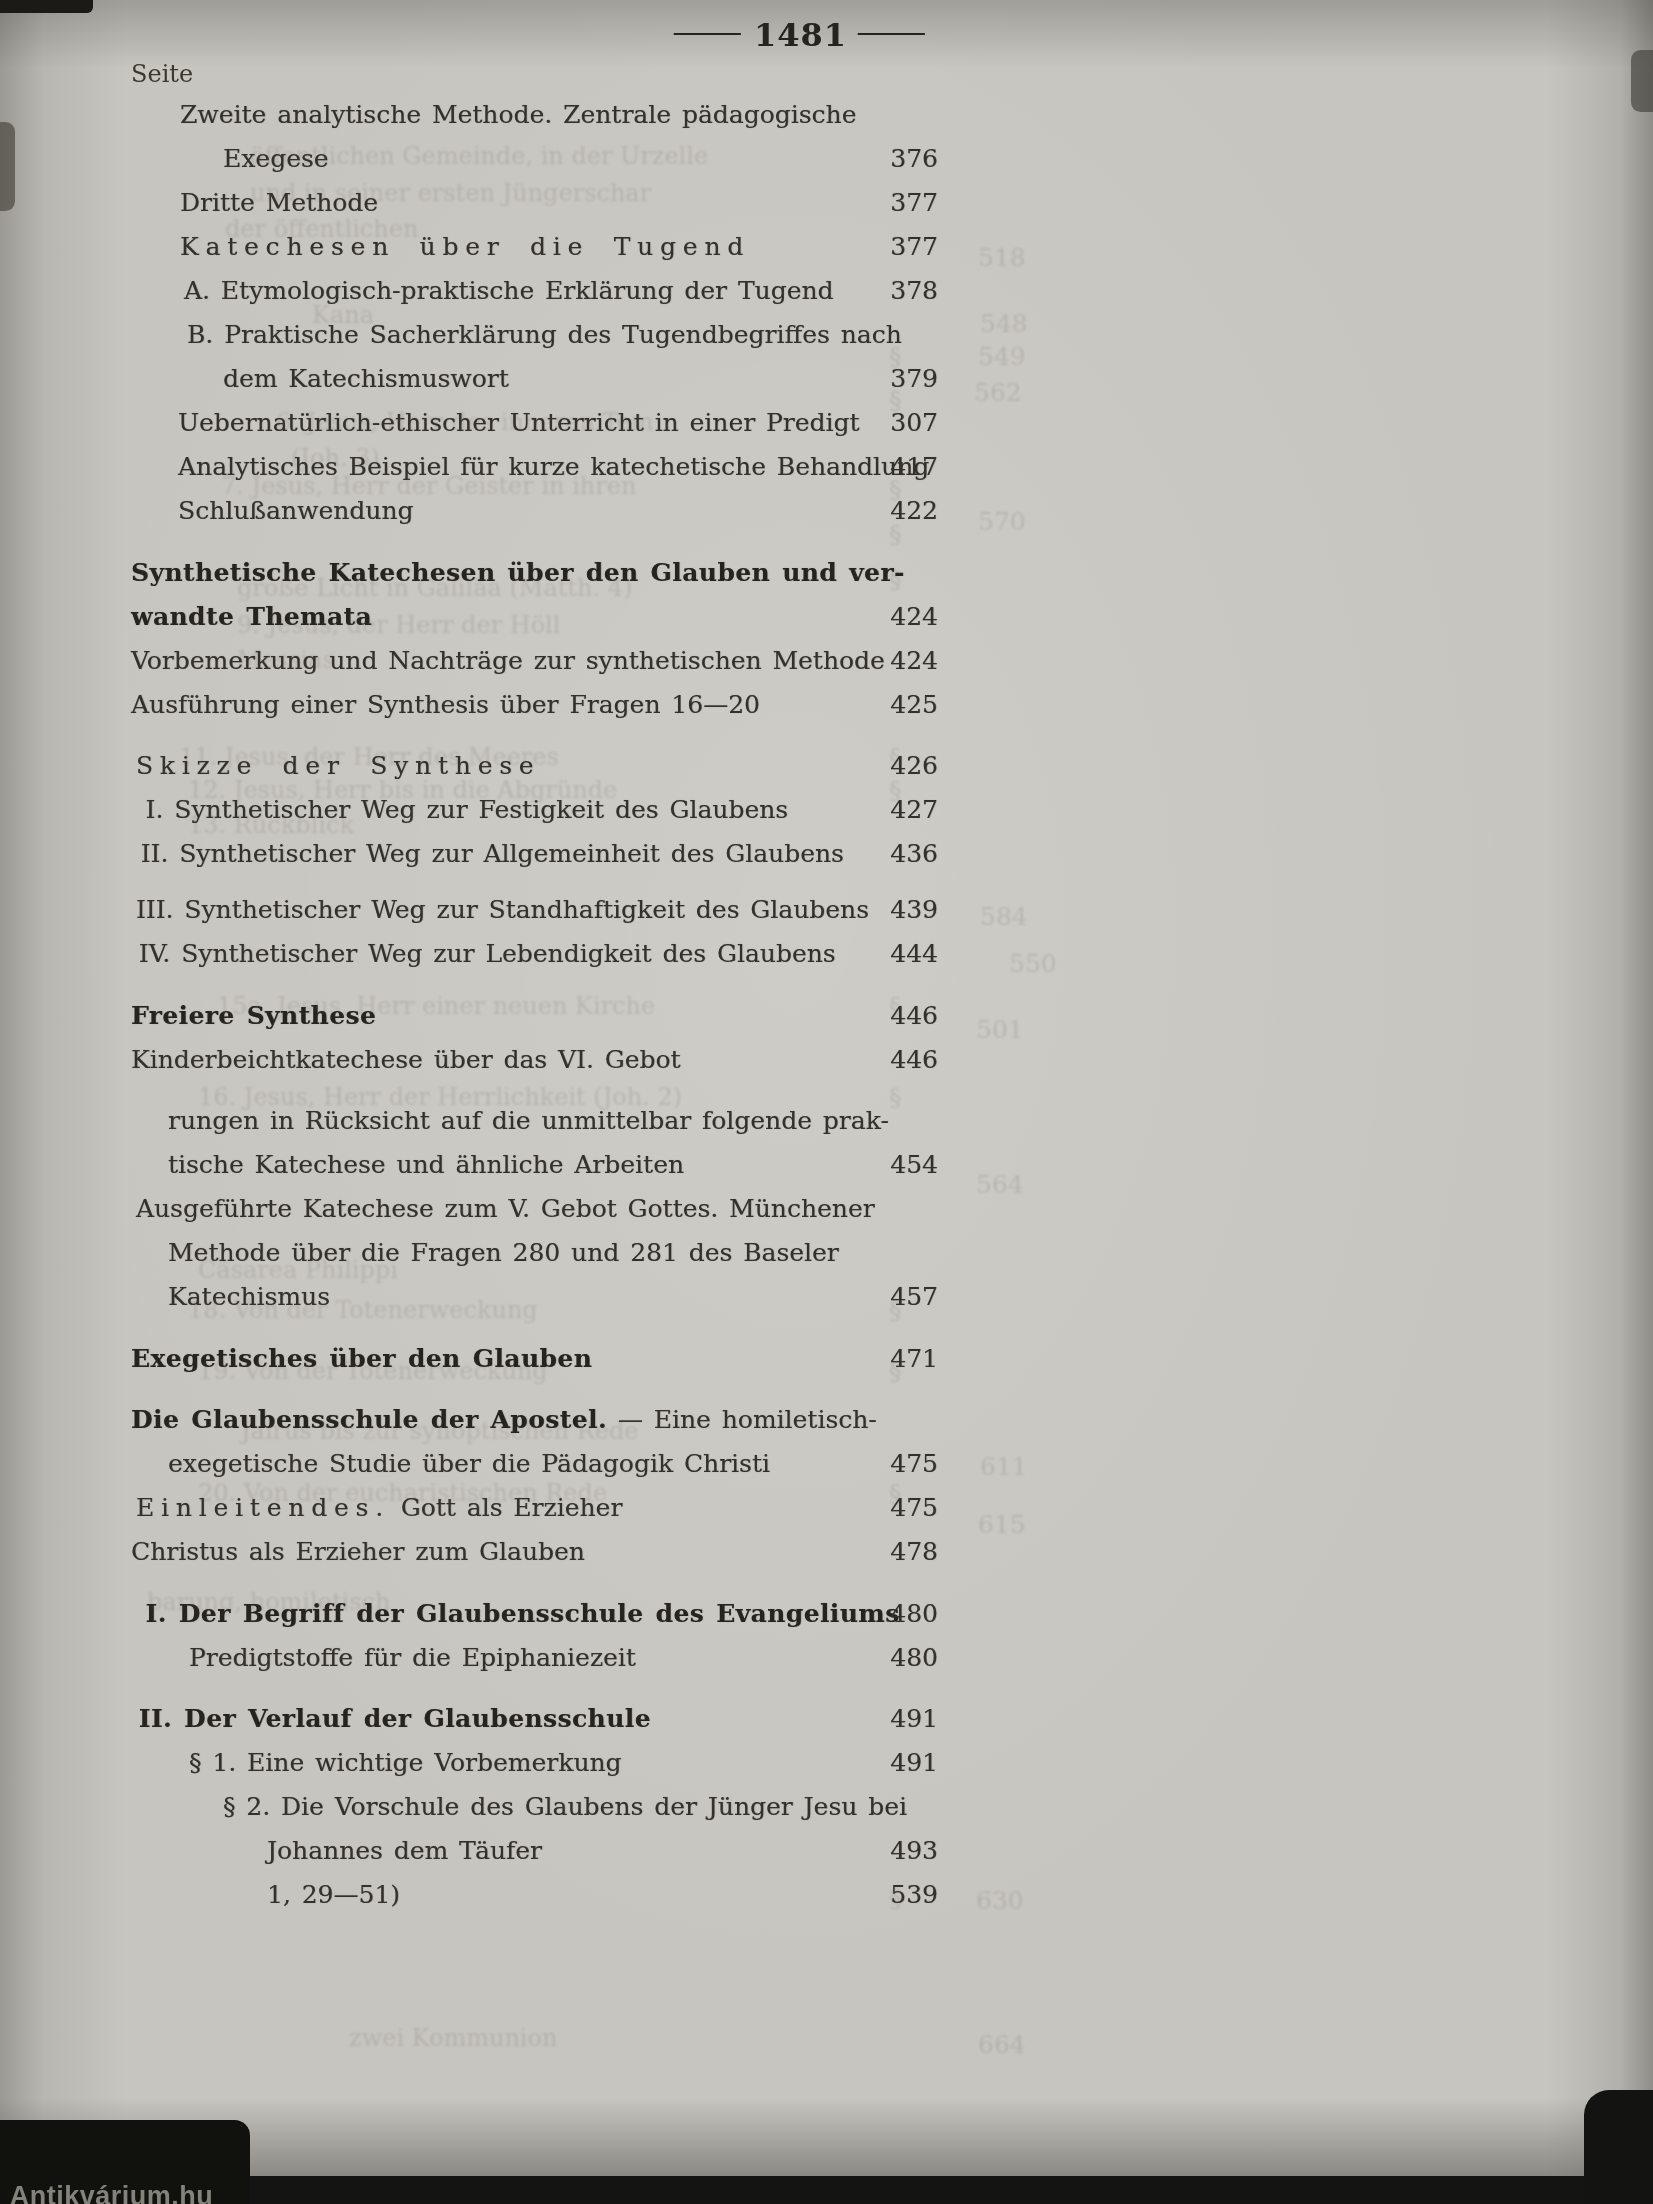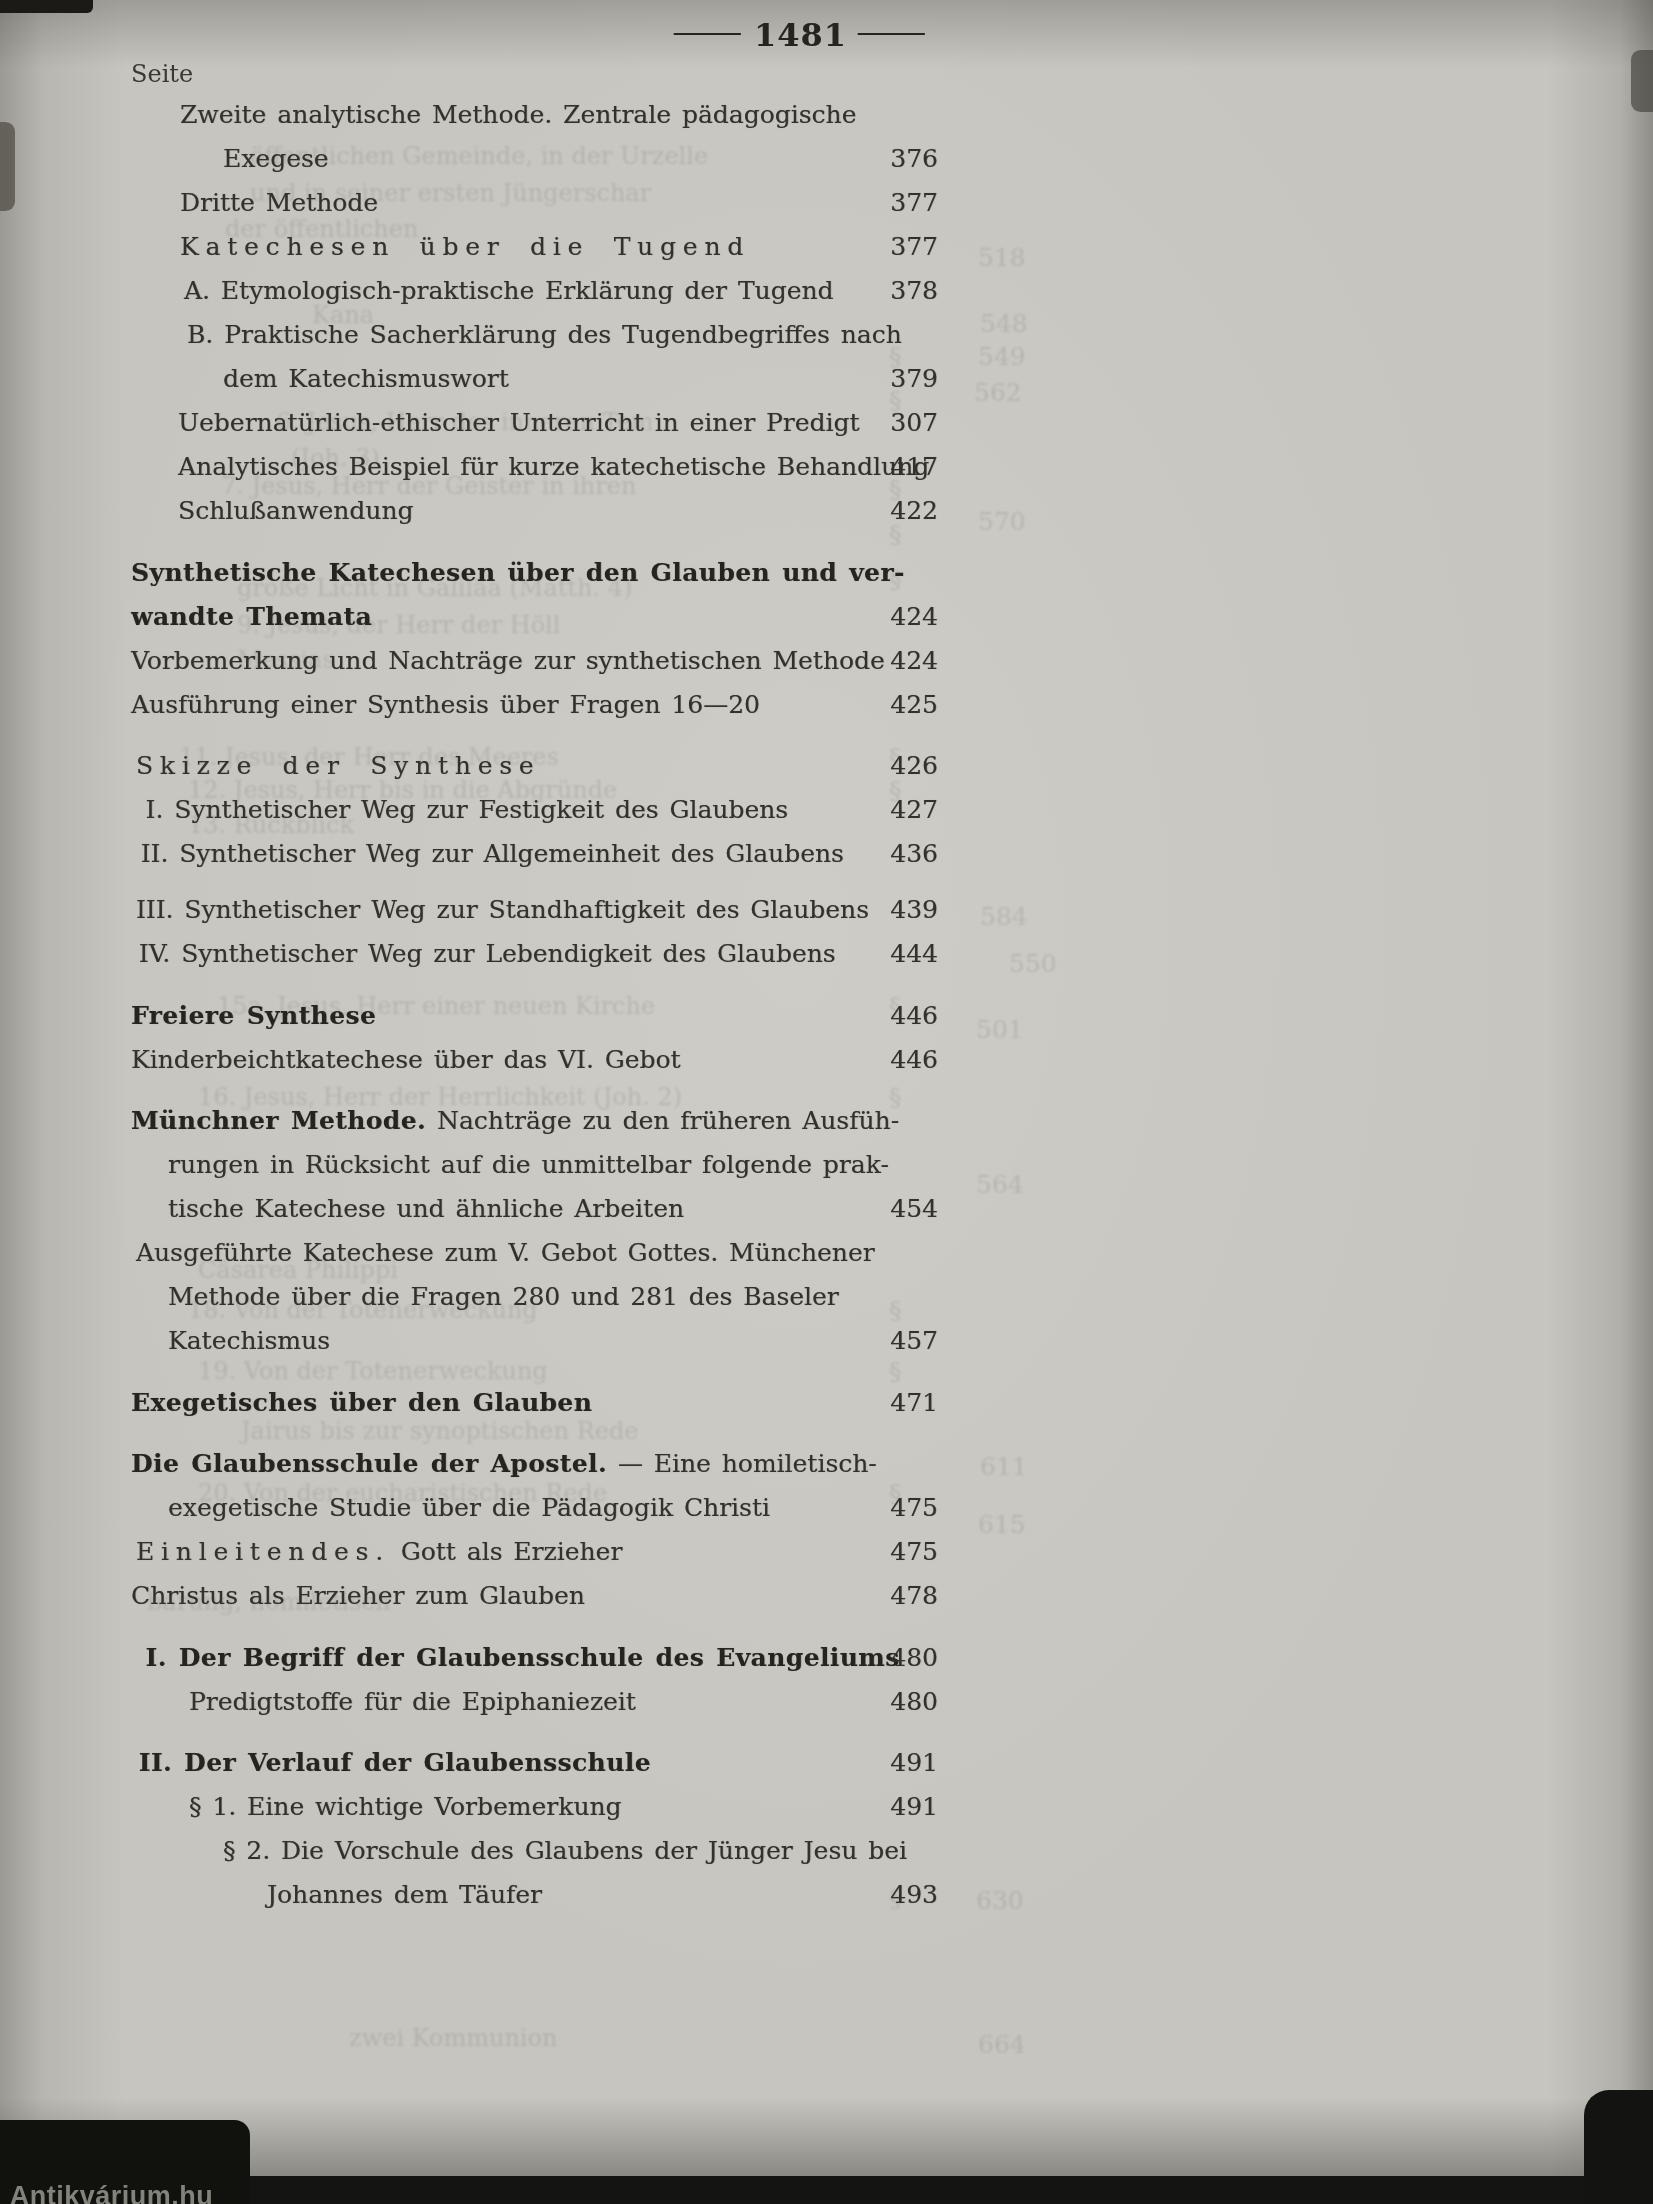--- a/index.html
+++ b/index.html
@@ -131,21 +131,20 @@
       <div class="entry">
         <div class="line" style="padding-left: 7.8px;"><span class="">IV. Synthetischer Weg zur Lebendigkeit des Glaubens</span><span class="pg">444</span></div>
       </div>
       <div class="entry gap">
         <div class="line" style="padding-left: 0px;"><span class="b ">Freiere Synthese</span><span class="pg">446</span></div>
       </div>
       <div class="entry">
         <div class="line" style="padding-left: 0px;"><span class="">Kinderbeichtkatechese über das VI. Gebot</span><span class="pg">446</span></div>
       </div>
       <div class="entry gap">
-        <div class="line" style="padding-left: 0px;"><span class="b ">Münchner Methode.</span><span class=""> Nachträge zu den früheren Ausfüh-</span></div>
         <div class="line" style="padding-left: 37px;"><span class="">rungen in Rücksicht auf die unmittelbar folgende prak-</span></div>
         <div class="line" style="padding-left: 37px;"><span class="">tische Katechese und ähnliche Arbeiten</span><span class="pg">454</span></div>
       </div>
       <div class="entry">
         <div class="line" style="padding-left: 4.9px;"><span class="">Ausgeführte Katechese zum V. Gebot Gottes. Münchener</span></div>
         <div class="line" style="padding-left: 37px;"><span class="">Methode über die Fragen 280 und 281 des Baseler</span></div>
         <div class="line" style="padding-left: 37px;"><span class="">Katechismus</span><span class="pg">457</span></div>
       </div>
       <div class="entry gap">
         <div class="line" style="padding-left: 0px;"><span class="b ">Exegetisches über den Glauben</span><span class="pg">471</span></div>
@@ -170,20 +169,21 @@
         <div class="line" style="padding-left: 7.8px;"><span class="b ">II. Der Verlauf der Glaubensschule</span><span class="pg">491</span></div>
       </div>
       <div class="entry">
         <div class="line" style="padding-left: 58px;"><span class="">§ 1. Eine wichtige Vorbemerkung</span><span class="pg">491</span></div>
       </div>
       <div class="entry">
         <div class="line" style="padding-left: 92px;"><span class="">§ 2. Die Vorschule des Glaubens der Jünger Jesu bei</span></div>
         <div class="line" style="padding-left: 136px;"><span class="">Johannes dem Täufer</span><span class="pg">493</span></div>
       </div>
       <div class="entry">
+        <div class="line" style="padding-left: 136px;"><span class="">1, 29—51)</span><span class="pg">539</span></div>
       </div>
     </div>
 
   <div id="ghosts">
       <div class="ghost" style="left: 250px; top: 142px;">öffentlichen Gemeinde, in der Urzelle</div>
       <div class="ghost" style="left: 250px; top: 179px;">und in seiner ersten Jüngerschar</div>
       <div class="ghost" style="left: 225px; top: 215px;">der öffentlichen</div>
       <div class="ghost" style="left: 312px; top: 301px;">Kana</div>
       <div class="ghost" style="left: 276px; top: 408px;">6. Jesus, Herr des inneren Tem</div>
       <div class="ghost" style="left: 291px; top: 444px;">(Joh. 3)</div>

